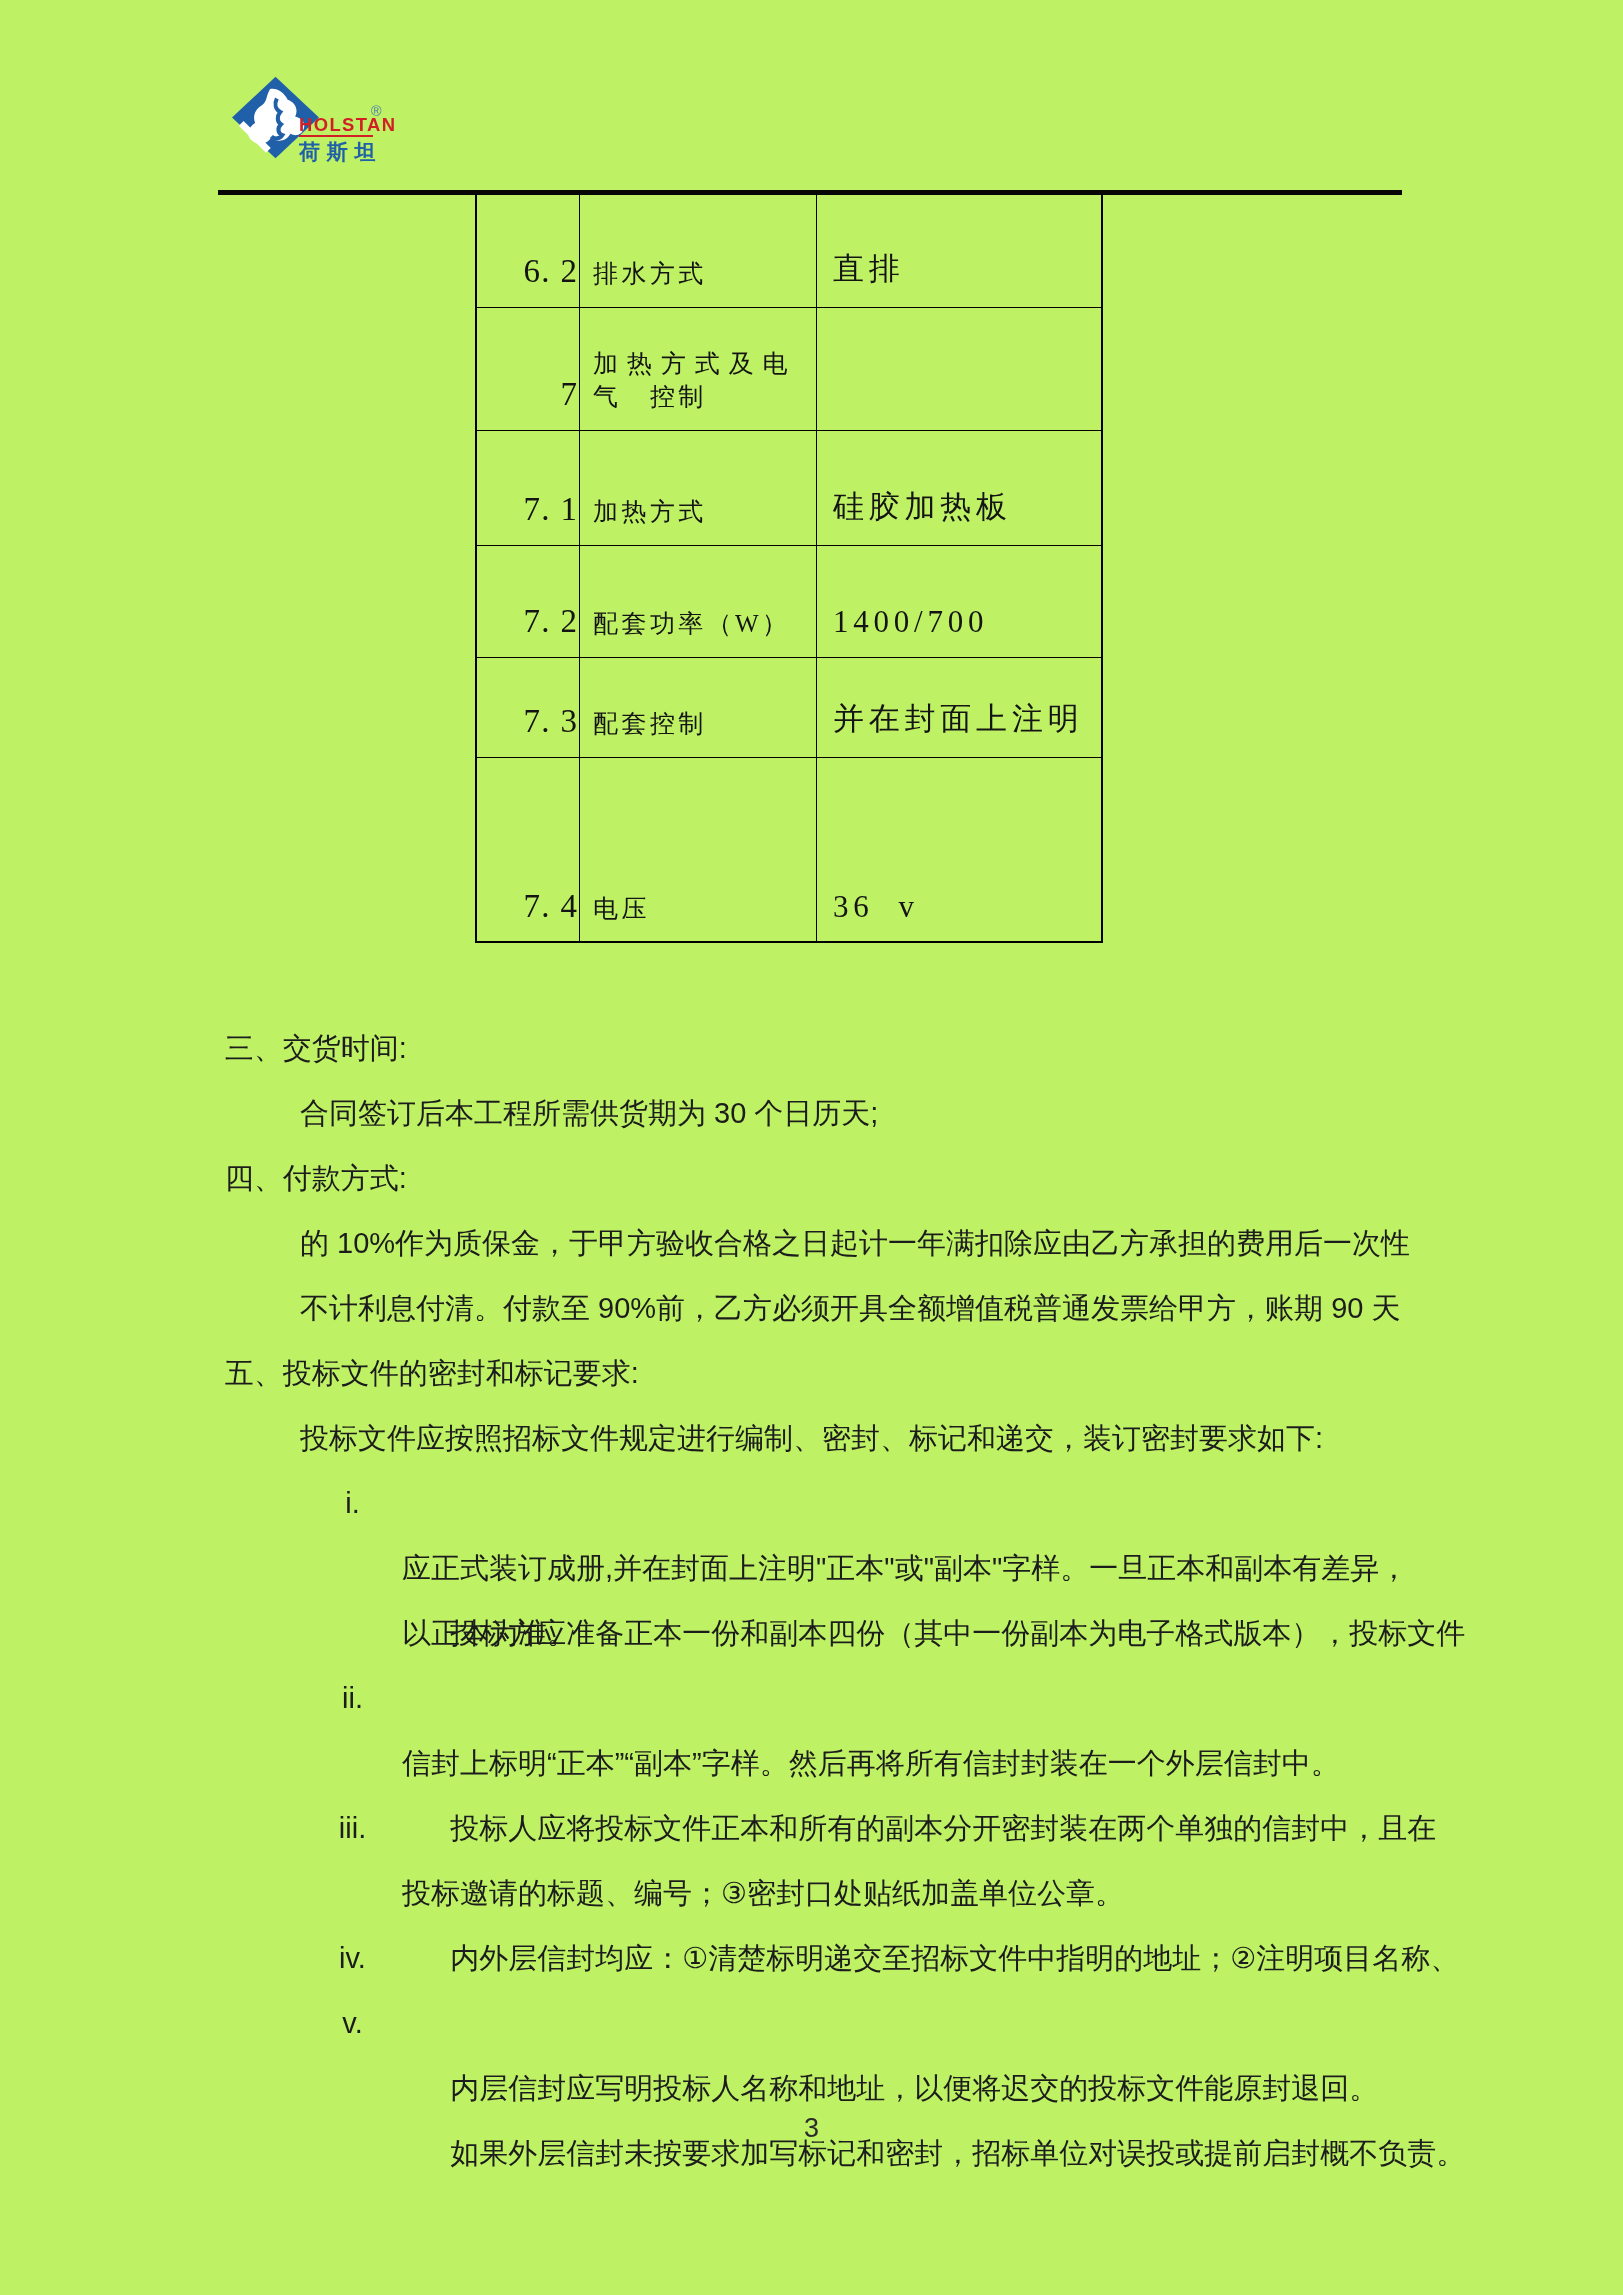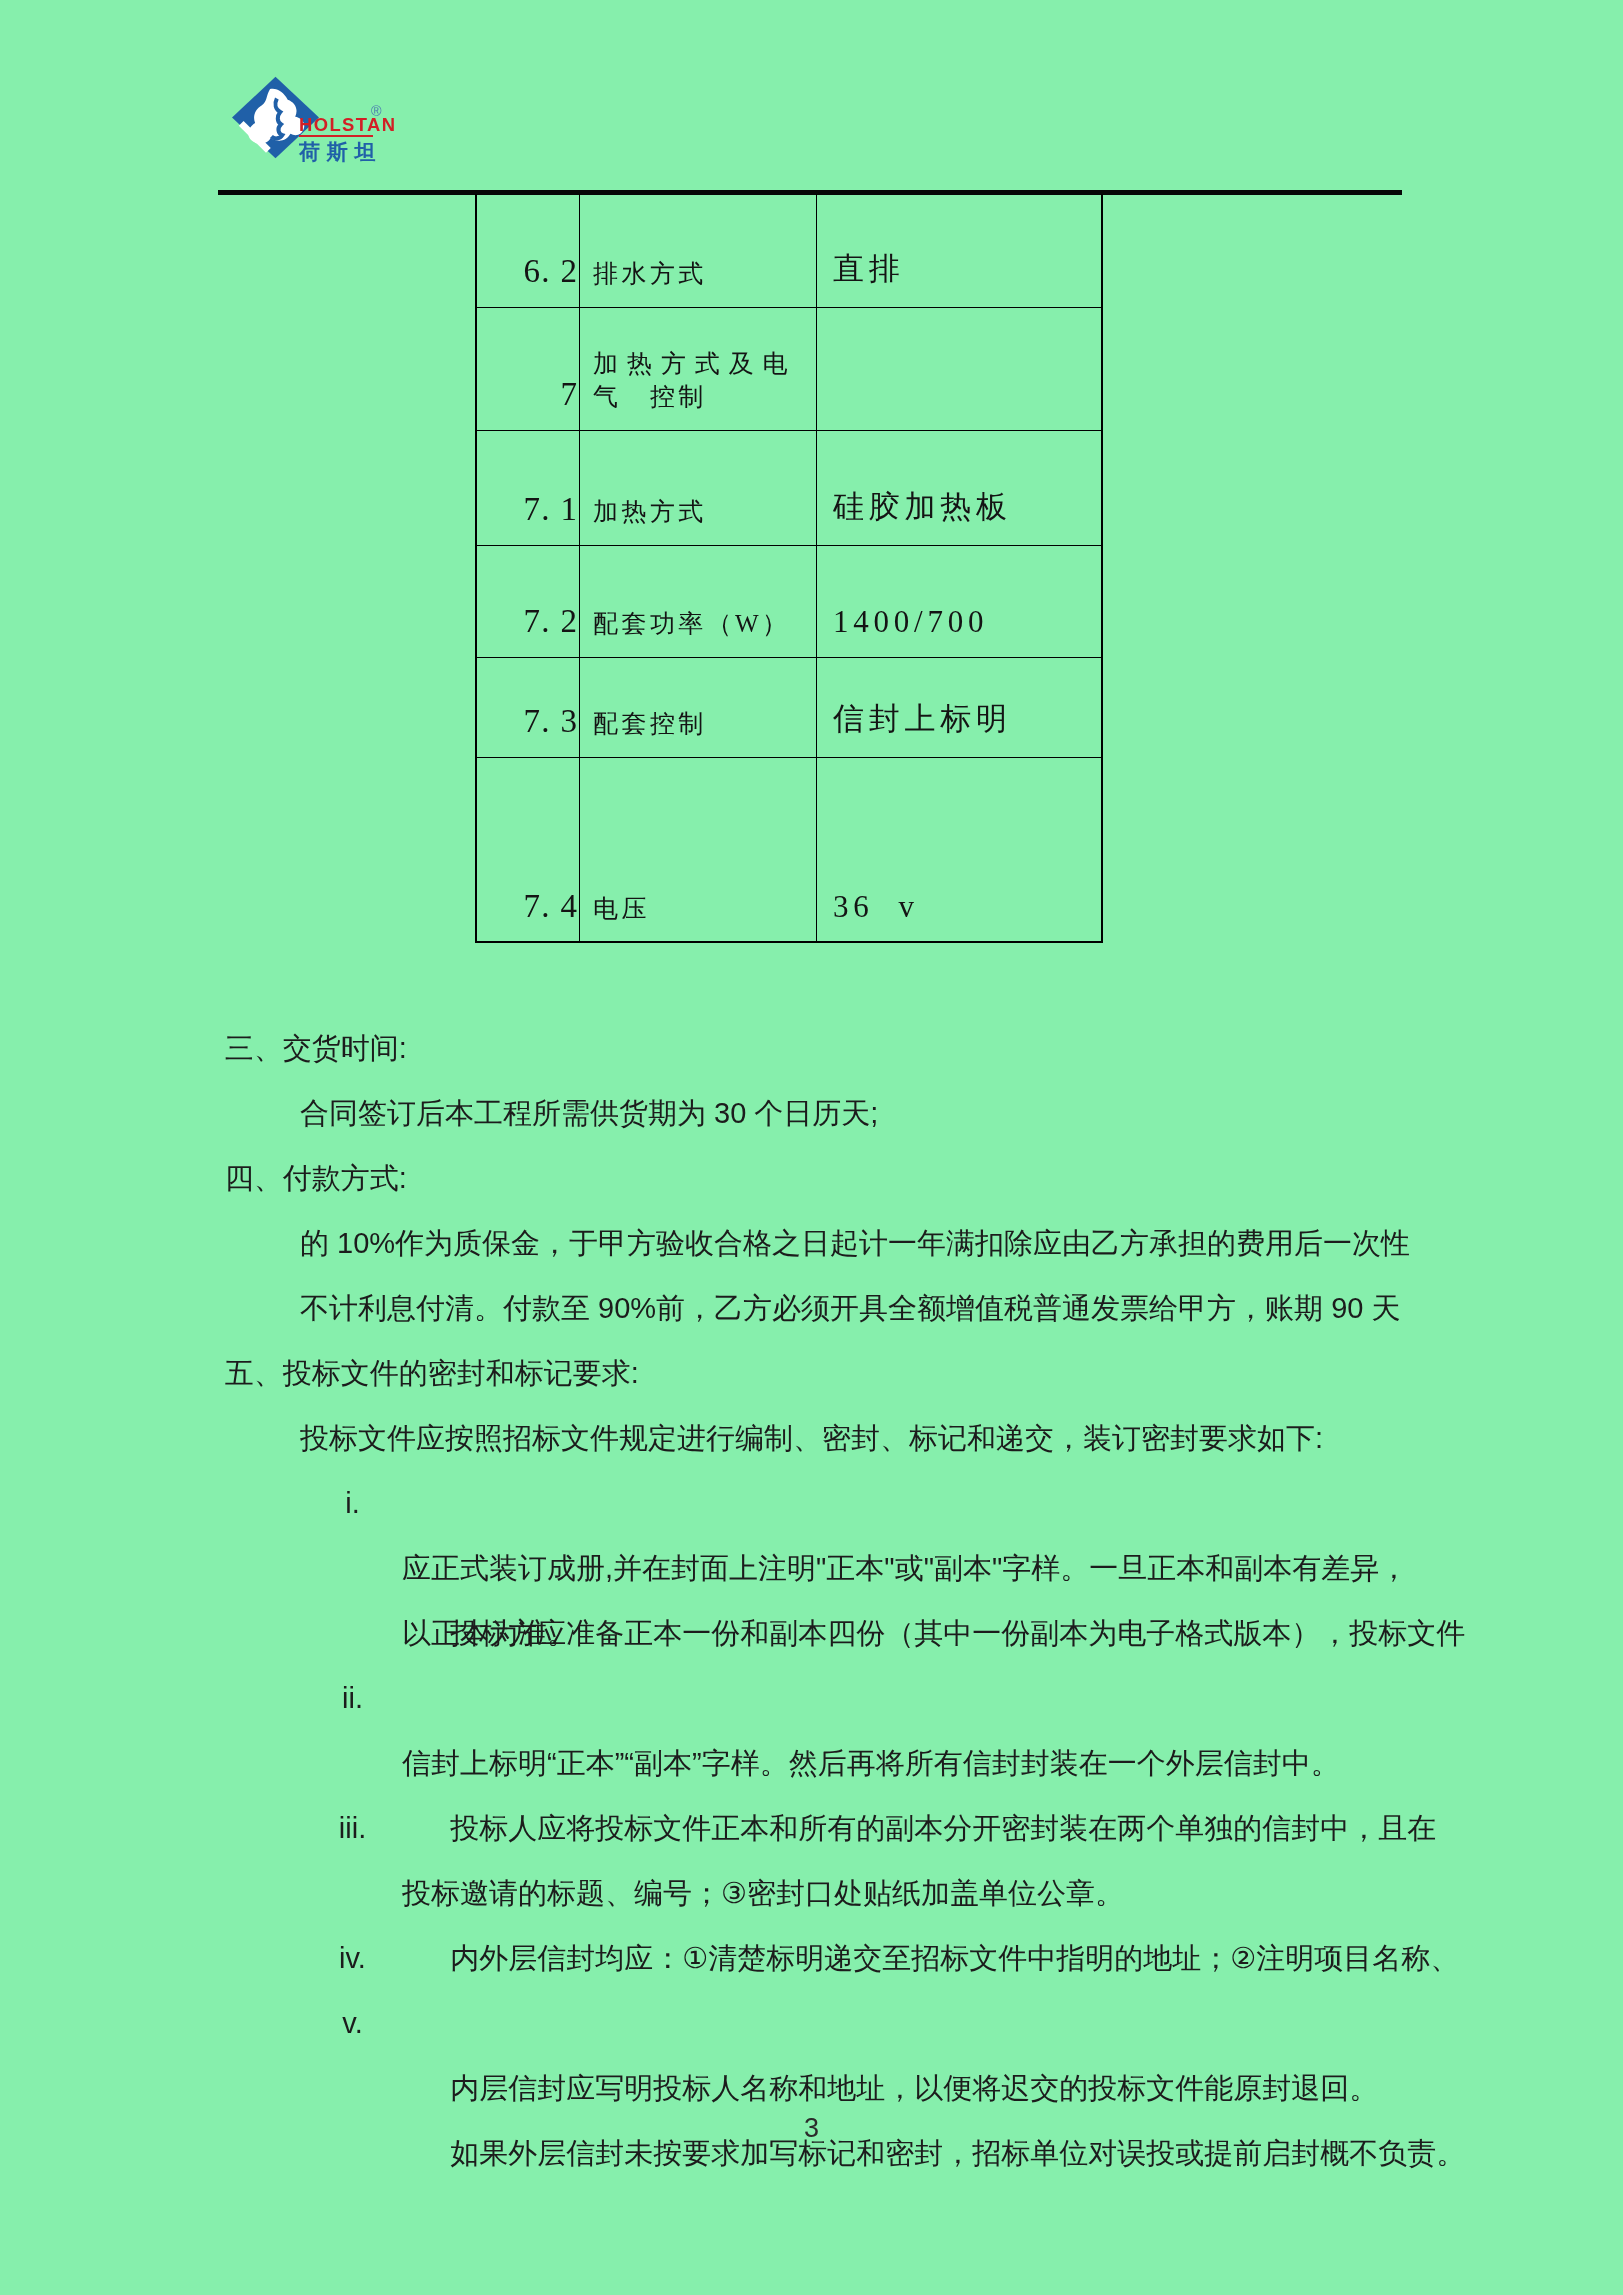--- a/index.html
+++ b/index.html
@@ -1,21 +1,21 @@
 <!DOCTYPE html>
 <html style="font-size:11px"><head>
 <meta charset="utf-8">
 <style>
   * { margin:0; padding:0; box-sizing:border-box; }
   html,body { background:#9e9e9e; }
   .page {
     position:relative;
     width:1623px; height:2295px;
     margin:0 auto;
-    background:#86efac;
+    background:#bef264;
     overflow:hidden;
     font-family:"Liberation Sans","DejaVu Sans",sans-serif;
     color:#1e1e1e;
     padding-left:40px;
   }
 
   
   .logo { position:absolute; left:229px; top:70px; width:225px; height:95px; }
   .logo svg { position:absolute; left:0; top:4.1px; }
   .brand-en {
@@ -115,21 +115,21 @@
         <td class="c-val">硅胶加热板</td>
       </tr>
       <tr style="height:112px">
         <td class="c-no">7. 2</td>
         <td class="c-label">配套功率（W）</td>
         <td class="c-val">1400/700</td>
       </tr>
       <tr style="height:100px">
         <td class="c-no">7. 3</td>
         <td class="c-label">配套控制</td>
-        <td class="c-val">信封上标明</td>
+        <td class="c-val">并在封面上注明</td>
       </tr>
       <tr>
         <td class="c-no">7. 4</td>
         <td class="c-label">电压</td>
         <td class="c-val">36  v</td>
       </tr>
     </tbody>
       </table>
   </div>
 

